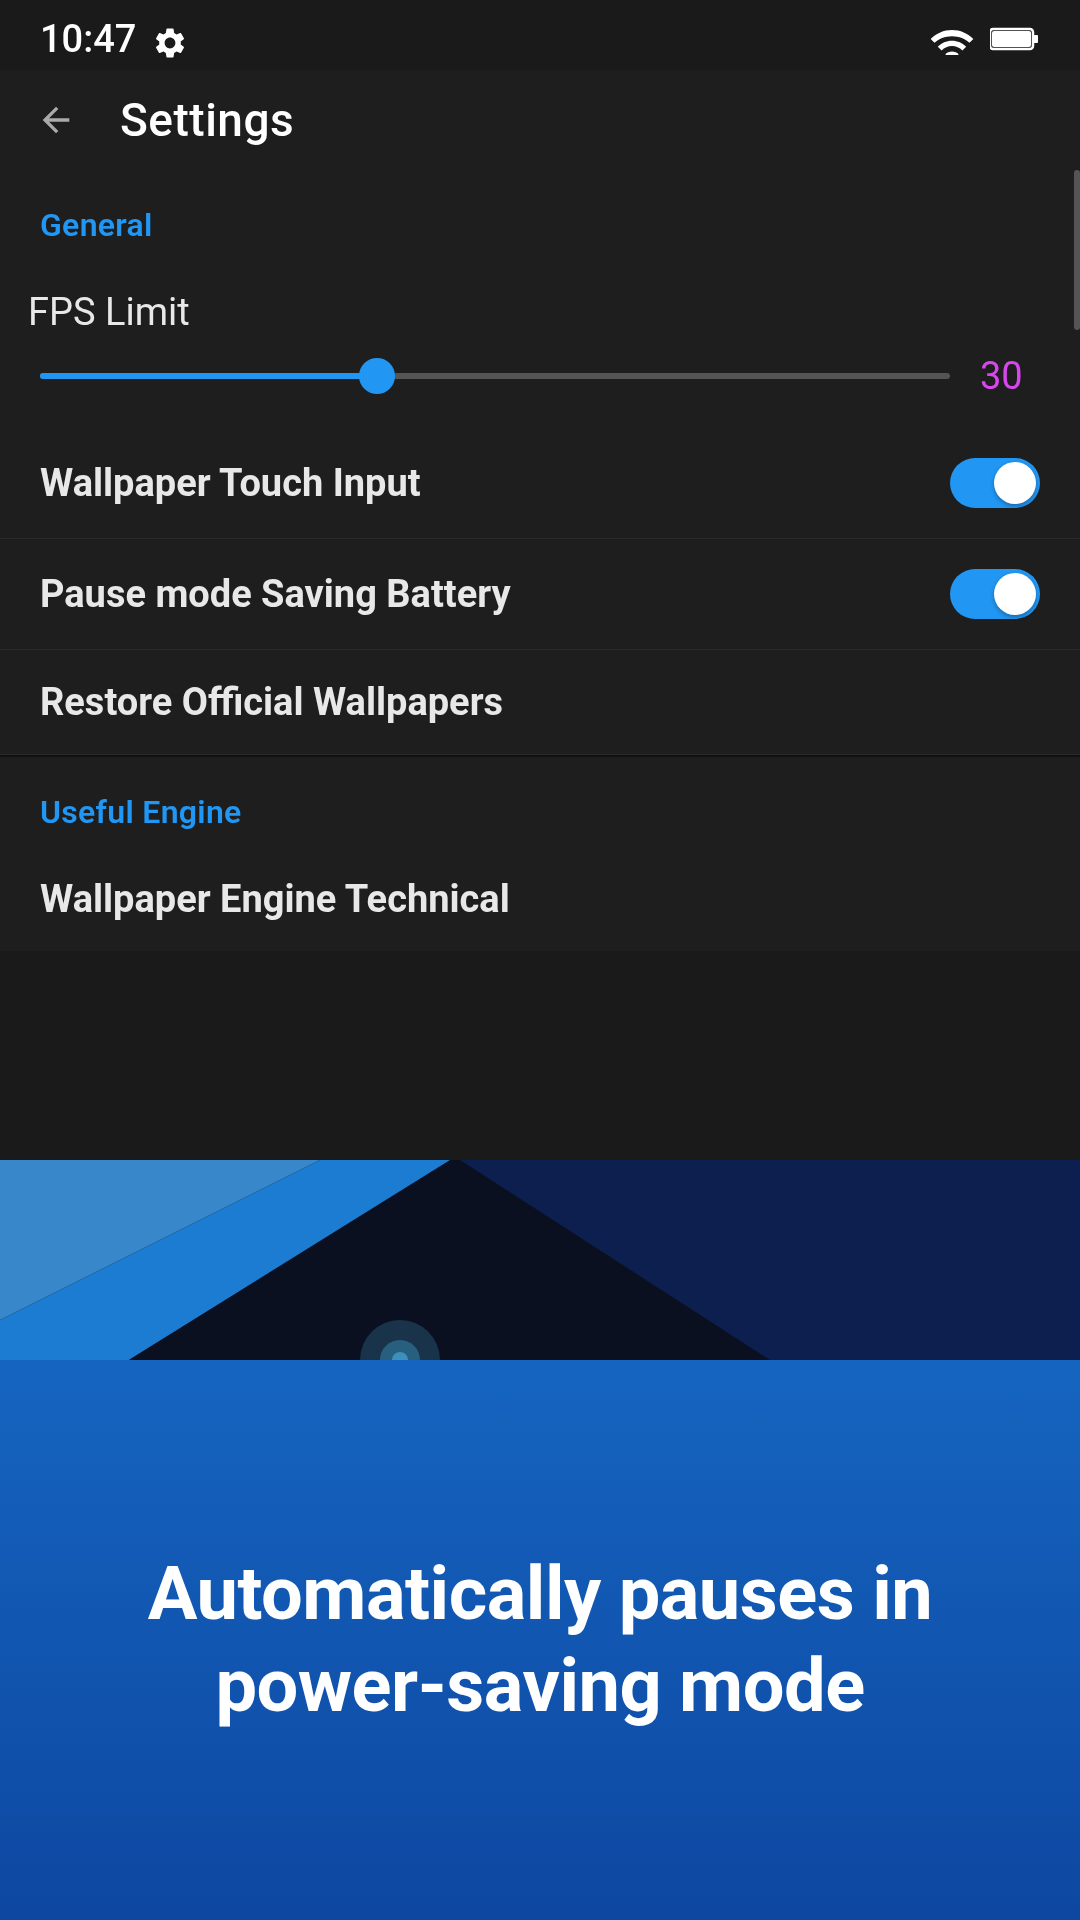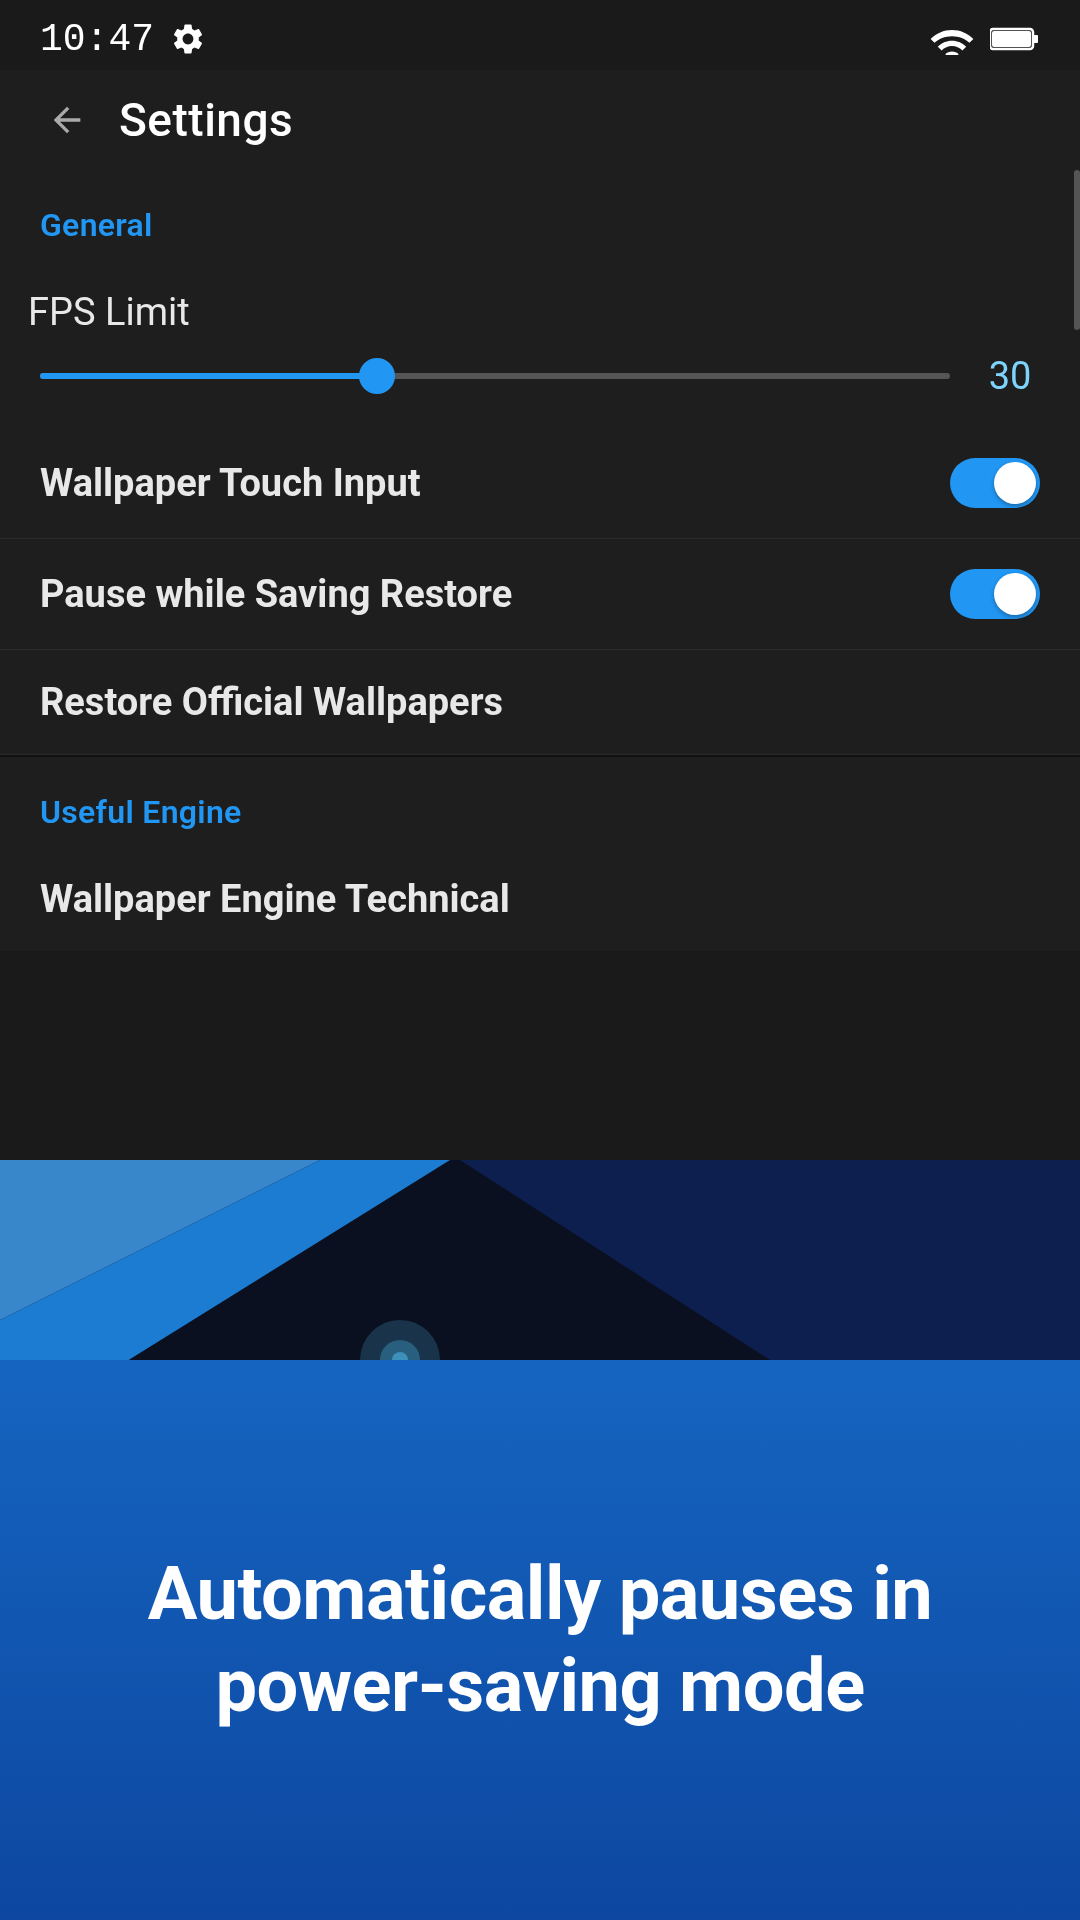--- a/index.html
+++ b/index.html
@@ -24,23 +24,22 @@
       display: flex;
       justify-content: space-between;
       align-items: center;
       padding: 18px 40px 10px 40px;
       background: #1a1a1a;
       height: 70px;
     }
 
     .status-left {
       display: flex;
-      align-items: center;
+      align-items: flex-end;
       gap: 16px;
-      font-family: Liberation Mono, monospace;
     }
 
     .status-time {
       font-size: 38px;
       font-weight: 500;
       color: #ffffff;
     }
 
     .status-right {
       display: flex;
@@ -52,24 +51,24 @@
     .gear-icon-shape {
       width: 36px;
       height: 36px;
       fill: #ffffff;
     }
 
     
     .app-bar {
       display: flex;
       align-items: center;
-      padding: 0 37px;
+      padding: 0 26px;
       height: 100px;
       background: #1e1e1e;
-      gap: 22px;
+      gap: 34px;
     }
 
     .back-button {
       width: 60px;
       height: 60px;
       display: flex;
       align-items: center;
       justify-content: center;
       cursor: pointer;
     }
@@ -153,23 +152,23 @@
       top: -15px;
       width: 36px;
       height: 36px;
       background: #2196F3;
       border-radius: 50%;
       cursor: pointer;
     }
 
     .slider-value {
       font-size: 38px;
-      color: #7dd3fc;
+      color: #d946ef;
       min-width: 60px;
-      text-align: center;
+      text-align: left;
     }
 
     
     .toggle {
       width: 90px;
       height: 50px;
       border-radius: 25px;
       background: #2196F3;
       position: relative;
       cursor: pointer;
@@ -301,21 +300,21 @@
   </div>
 
   <div class="setting-item">
     <span class="setting-label">Wallpaper Touch Input</span>
     <div class="toggle">
       <div class="toggle-knob"></div>
     </div>
   </div>
 
   <div class="setting-item">
-    <span class="setting-label">Pause while Saving Restore</span>
+    <span class="setting-label">Pause mode Saving Battery</span>
     <div class="toggle">
       <div class="toggle-knob"></div>
     </div>
   </div>
 
   <div class="setting-item">
     <span class="setting-label">Restore Official Wallpapers</span>
   </div>
 
   <div class="section-divider"></div>

